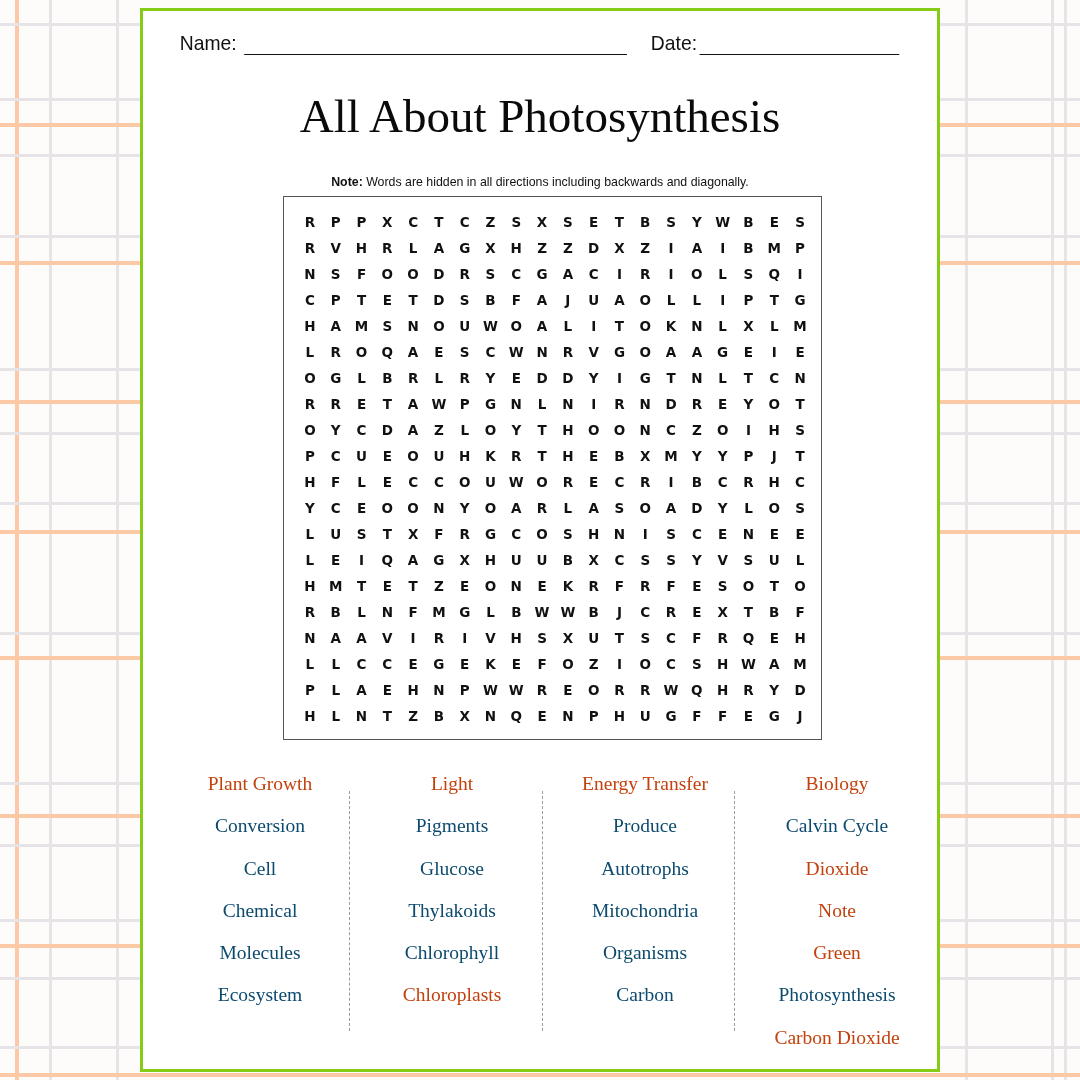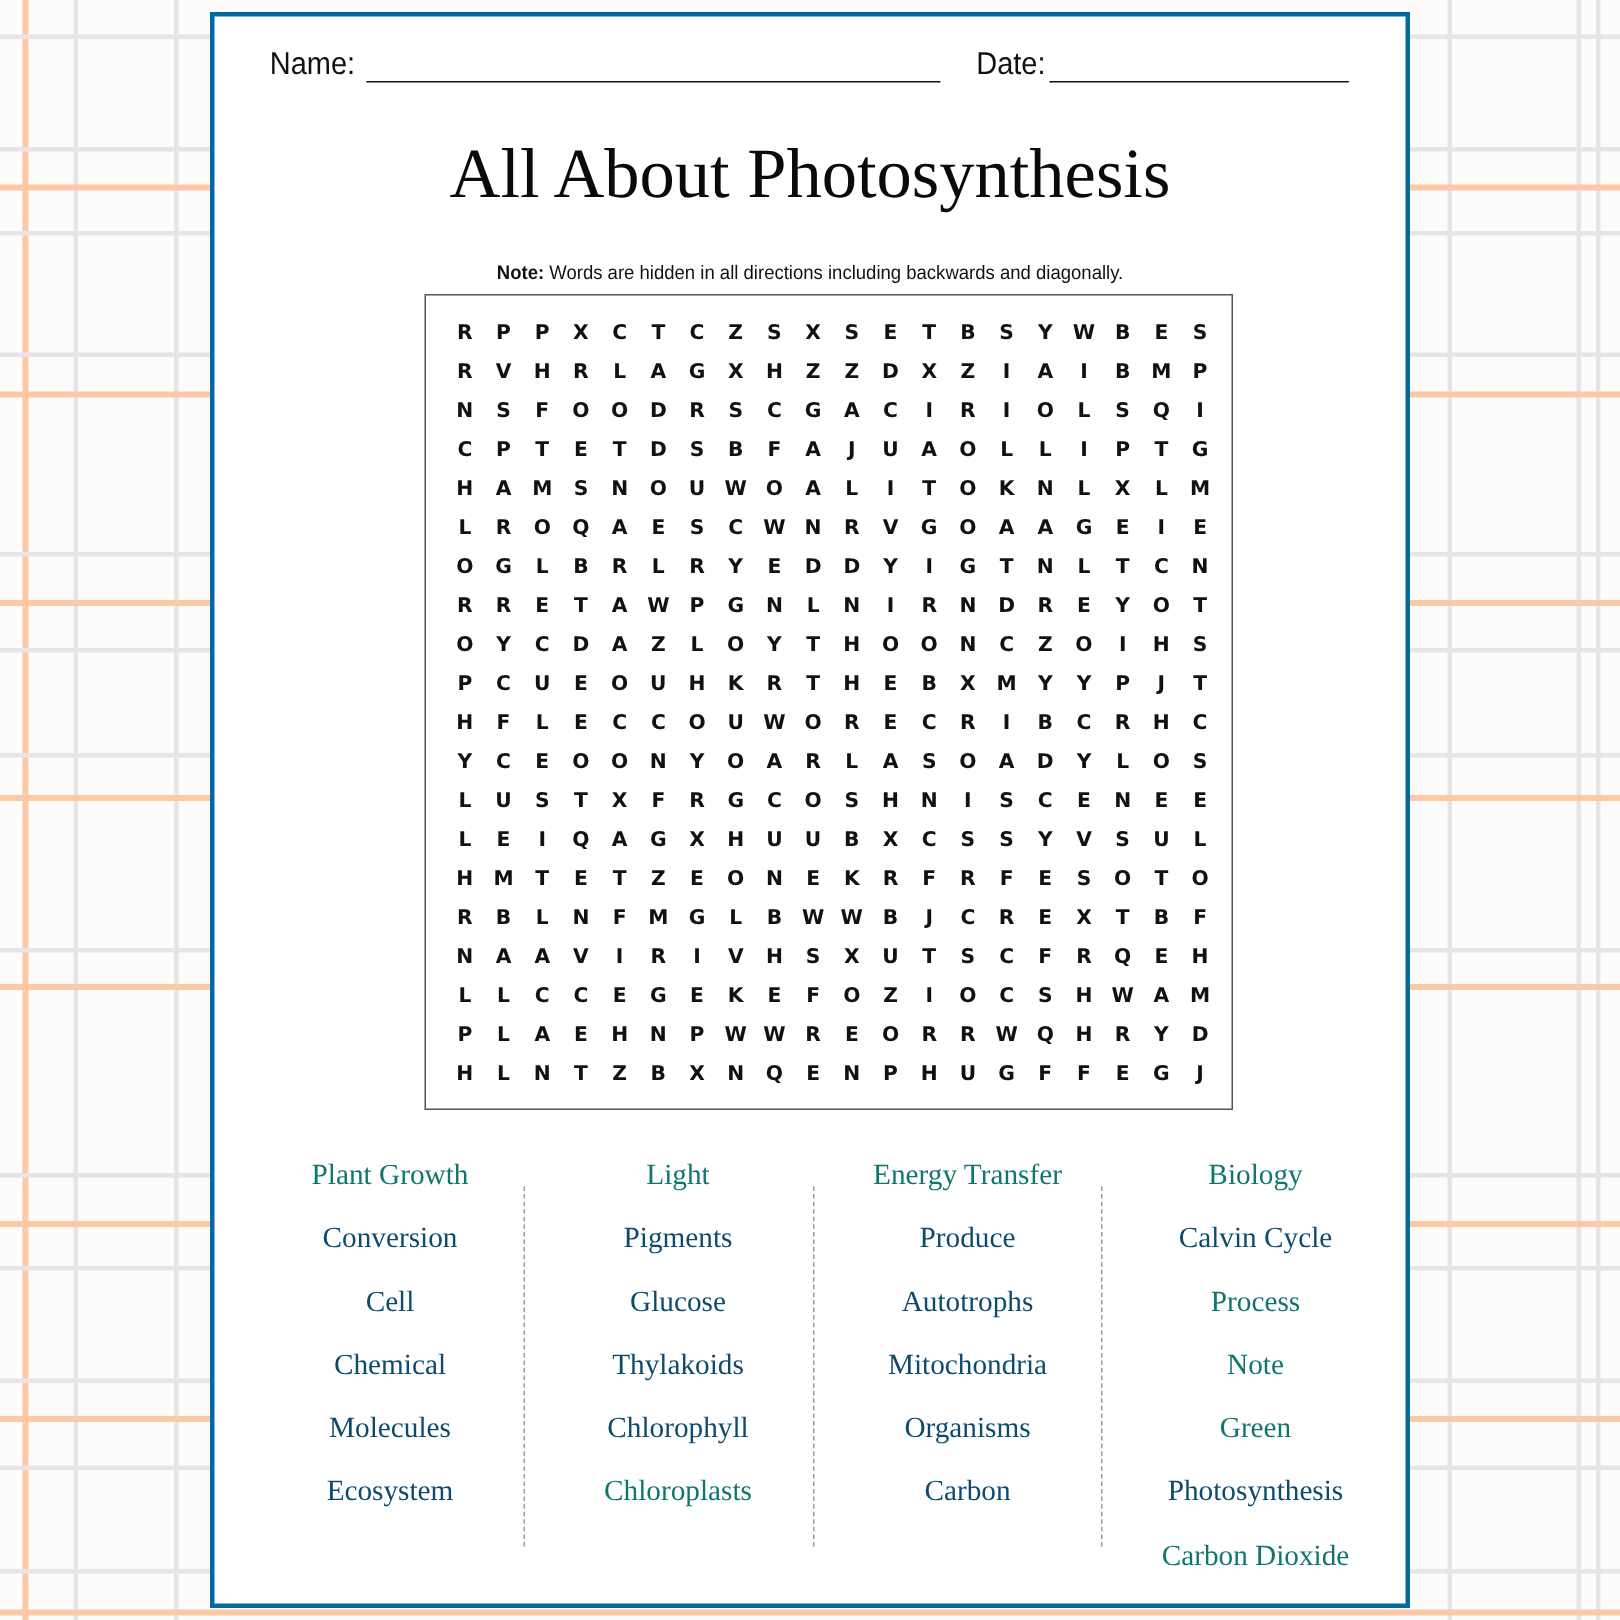--- a/index.html
+++ b/index.html
@@ -12,21 +12,21 @@
   .vline, .hline { position: absolute; }
   .vline { top: 0; bottom: 0; }
   .hline { left: 0; right: 0; }
   .gray.vline { width: 3px; background: #e6e4e6; }
   .gray.hline { height: 3px; background: #e6e4e6; }
   .orange.vline { width: 4px; background: #fcc9a7; }
   .orange.hline { height: 4px; background: #fcc9a7; }
 
   .page {
     position: absolute; left: 140px; top: 8px; width: 794px; height: 1058px;
-    background: #ffffff; border: 3px solid #0369a1; z-index: 1;
+    background: #ffffff; border: 3px solid #84cc16; z-index: 1;
   }
   .header-row {
     position: absolute; top: 16px; left: 0; right: 0; height: 34px;
     font-family: "Liberation Sans", sans-serif; font-size: 21px; color: #111;
     transform: scaleX(0.92); transform-origin: left;
   }
   .field-label { position: absolute; top: 4px; }
   .field-line { position: absolute; top: 27px; border-bottom: 1.6px solid #111; }
   .title {
     position: absolute; top: 78px; left: 0; right: 0; text-align: center;
@@ -55,21 +55,21 @@
   }
 
   .wordlist { position: absolute; top: 758px; left: 15px; width: 770px; height: 290px; }
   .wcol {
     position: absolute; top: 0; width: 192px; text-align: center;
   }
   .word {
     font-family: "Liberation Serif", serif; font-size: 19.5px; color: #0c4a6e;
     height: 42.3px; line-height: 30px;
   }
-  .word.dark { color: #0f766e; }
+  .word.dark { color: #c2410c; }
   .sep {
     position: absolute; top: 22px; height: 240px; width: 0;
     border-left: 1.5px dashed #9a9a9a;
   }
 </style>
 </head>
 <body>
 
 <div class="bg">
 
@@ -546,20 +546,20 @@
         <div class="word">Produce</div>
         <div class="word">Autotrophs</div>
         <div class="word">Mitochondria</div>
         <div class="word">Organisms</div>
         <div class="word">Carbon</div>
       </div>
     <div class="sep" style="left:576px"></div>
     <div class="wcol" style="left:583px">
         <div class="word dark">Biology</div>
         <div class="word">Calvin Cycle</div>
-        <div class="word dark">Process</div>
+        <div class="word dark">Dioxide</div>
         <div class="word dark">Note</div>
         <div class="word dark">Green</div>
         <div class="word">Photosynthesis</div>
         <div class="word dark">Carbon Dioxide</div>
       </div>
   </div>
 </div>
 
 </body></html>

